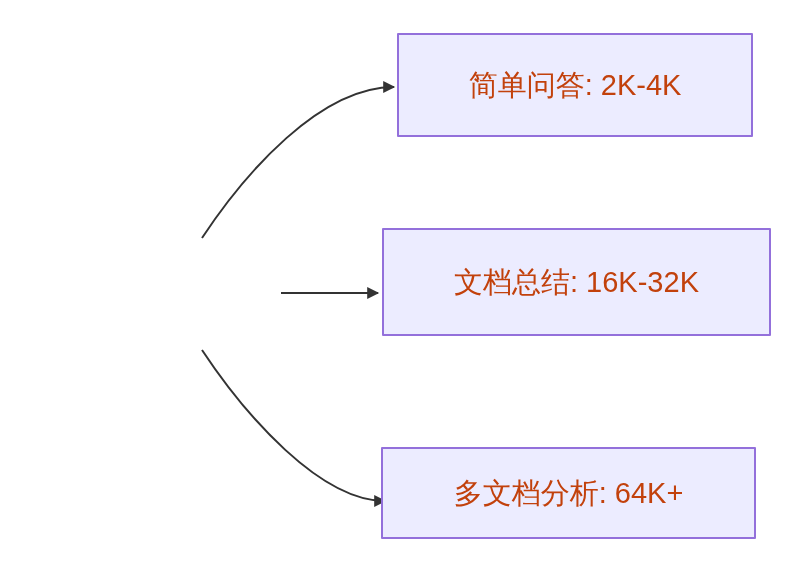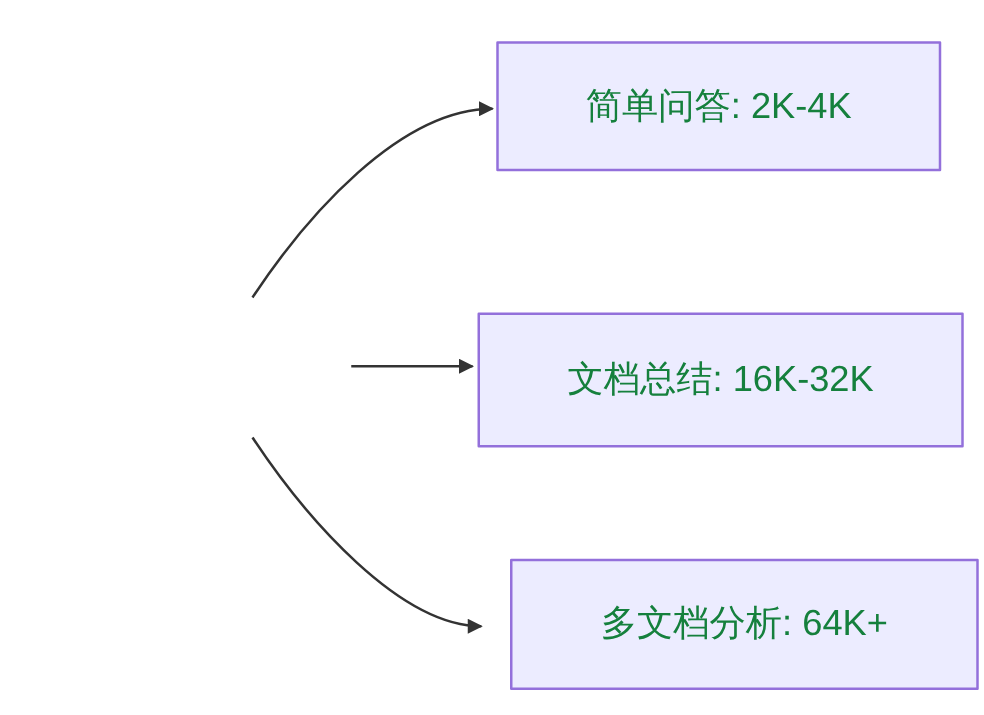--- a/index.html
+++ b/index.html
@@ -25,29 +25,29 @@
   }
   .node {
     position: absolute;
     box-sizing: border-box;
     background: #ECECFF;
     border: 2px solid #9370DB;
     border-radius: 1px;
     display: flex;
     align-items: center;
     justify-content: center;
-    color: #15803d;
+    color: #c2410c;
     font-size: 29px;
     line-height: 1.2;
     white-space: nowrap;
   }
   .node-root   { left: 33px;  top: 239px; width: 248px; height: 110px; }
   .node-top    { left: 397px; top: 33px;  width: 356px; height: 104px; }
-  .node-middle { left: 382px; top: 250px; width: 389px; height: 108px; }
-  .node-bottom { left: 408px; top: 447px; width: 375px; height: 105px; }
+  .node-middle { left: 382px; top: 228px; width: 389px; height: 108px; }
+  .node-bottom { left: 381px; top: 447px; width: 375px; height: 92px; }
 </style>
 </head>
 <body>
 
 <div class="canvas">
 
   <svg class="edges-layer" viewBox="0 0 787 572" xmlns="http://www.w3.org/2000/svg">
     <defs>
       <marker id="arrowhead" viewBox="0 0 10 10" refX="9" refY="5" markerWidth="14" markerHeight="12" markerUnits="userSpaceOnUse" orient="auto">
         <path d="M 0 0 L 10 5 L 0 10 z" fill="#333333"></path>

